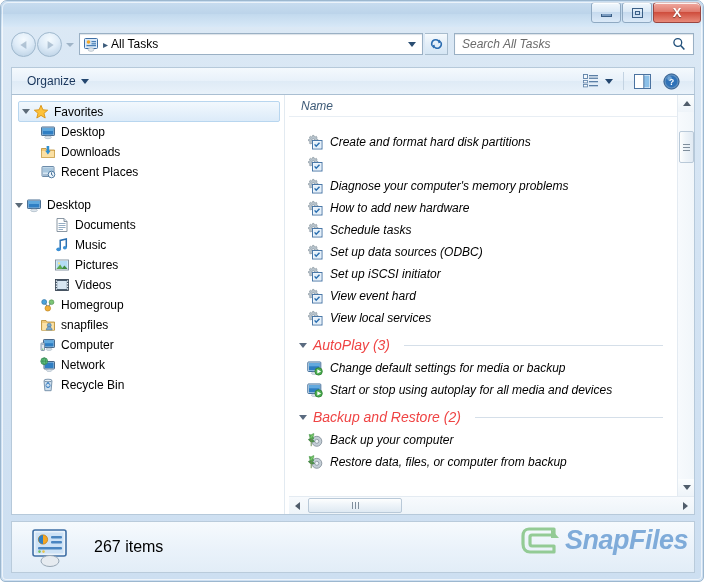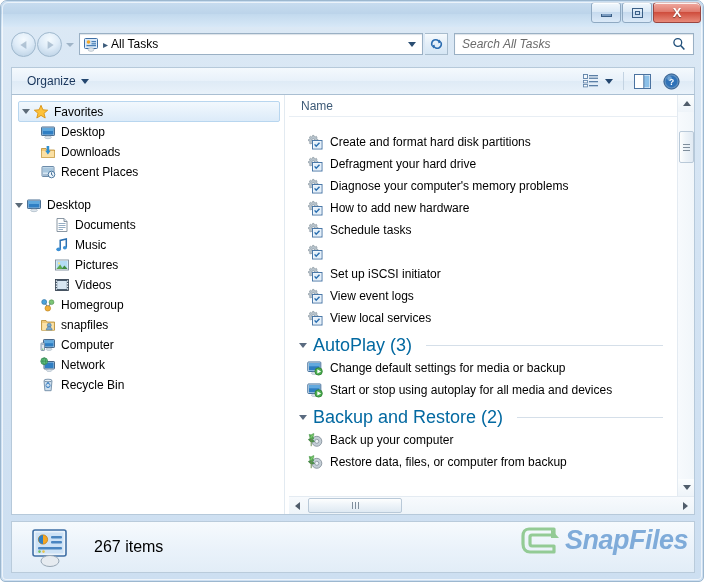--- a/index.html
+++ b/index.html
@@ -350,20 +350,21 @@
     background: #ffffff;
     border-left: 1px solid #e2eaf1;
   }
 
   
   .listpane {
     flex: 1;
     position: relative;
     background: #ffffff;
     overflow: hidden;
+    font-style: italic;
   }
   .col-header {
     height: 22px;
     display: flex;
     align-items: center;
     padding-left: 12px;
     font-size: 12px;
     color: #3d5a77;
     border-bottom: 1px solid #e8eef4;
     box-sizing: border-box;
@@ -392,22 +393,22 @@
   }
   .group-header {
     height: 24px;
     display: flex;
     align-items: center;
     padding-left: 6px;
     gap: 6px;
     margin-top: 4px;
   }
   .group-title {
-    font-size: 18px;
-    color: #0369a1;
+    font-size: 14px;
+    color: #ef4444;
   }
   .group-rule {
     flex: 1;
     height: 1px;
     background: #d5dfe9;
     margin-left: 8px;
     margin-right: 14px;
   }
   .gh-twisty {
     width: 0; height: 0;
@@ -880,21 +881,20 @@
         </div>
 
         <div class="list-item">
           <svg class="item-icon" viewBox="0 0 16 16">
             <path d="M5.6 1.4 l1.3 0 l0.3 1.1 a3.6 3.6 0 0 1 1 0.4 l1-0.6 l0.9 0.9 l-0.6 1 a3.6 3.6 0 0 1 0.4 1 l1.1 0.3 l0 1.3 l-1.1 0.3 a3.6 3.6 0 0 1-0.4 1 l0.6 1 l-0.9 0.9 l-1-0.6 a3.6 3.6 0 0 1-1 0.4 l-0.3 1.1 l-1.3 0 l-0.3-1.1 a3.6 3.6 0 0 1-1-0.4 l-1 0.6 l-0.9-0.9 l0.6-1 a3.6 3.6 0 0 1-0.4-1 l-1.1-0.3 l0-1.3 l1.1-0.3 a3.6 3.6 0 0 1 0.4-1 l-0.6-1 l0.9-0.9 l1 0.6 a3.6 3.6 0 0 1 1-0.4 z" fill="#b9c5ce" stroke="#7a8993" stroke-width="0.6"></path>
             <circle cx="6.25" cy="6.1" r="1.5" fill="#eef3f7" stroke="#7a8993" stroke-width="0.6"></circle>
             <rect x="5.5" y="6.5" width="9.5" height="8.5" fill="#ffffff" stroke="#4a78a8" stroke-width="1"></rect>
             <rect x="6.4" y="7.4" width="7.7" height="6.7" fill="#e4f0fa"></rect>
             <path d="M7.6 10.4 l1.6 1.9 l3.3-3.6" fill="none" stroke="#2b6fb0" stroke-width="1.4"></path>
           </svg>
-          <span>Defragment your hard drive</span>
         </div>
 
         <div class="list-item">
           <svg class="item-icon" viewBox="0 0 16 16">
             <path d="M5.6 1.4 l1.3 0 l0.3 1.1 a3.6 3.6 0 0 1 1 0.4 l1-0.6 l0.9 0.9 l-0.6 1 a3.6 3.6 0 0 1 0.4 1 l1.1 0.3 l0 1.3 l-1.1 0.3 a3.6 3.6 0 0 1-0.4 1 l0.6 1 l-0.9 0.9 l-1-0.6 a3.6 3.6 0 0 1-1 0.4 l-0.3 1.1 l-1.3 0 l-0.3-1.1 a3.6 3.6 0 0 1-1-0.4 l-1 0.6 l-0.9-0.9 l0.6-1 a3.6 3.6 0 0 1-0.4-1 l-1.1-0.3 l0-1.3 l1.1-0.3 a3.6 3.6 0 0 1 0.4-1 l-0.6-1 l0.9-0.9 l1 0.6 a3.6 3.6 0 0 1 1-0.4 z" fill="#b9c5ce" stroke="#7a8993" stroke-width="0.6"></path>
             <circle cx="6.25" cy="6.1" r="1.5" fill="#eef3f7" stroke="#7a8993" stroke-width="0.6"></circle>
             <rect x="5.5" y="6.5" width="9.5" height="8.5" fill="#ffffff" stroke="#4a78a8" stroke-width="1"></rect>
             <rect x="6.4" y="7.4" width="7.7" height="6.7" fill="#e4f0fa"></rect>
             <path d="M7.6 10.4 l1.6 1.9 l3.3-3.6" fill="none" stroke="#2b6fb0" stroke-width="1.4"></path>
           </svg>
@@ -924,20 +924,21 @@
         </div>
 
         <div class="list-item">
           <svg class="item-icon" viewBox="0 0 16 16">
             <path d="M5.6 1.4 l1.3 0 l0.3 1.1 a3.6 3.6 0 0 1 1 0.4 l1-0.6 l0.9 0.9 l-0.6 1 a3.6 3.6 0 0 1 0.4 1 l1.1 0.3 l0 1.3 l-1.1 0.3 a3.6 3.6 0 0 1-0.4 1 l0.6 1 l-0.9 0.9 l-1-0.6 a3.6 3.6 0 0 1-1 0.4 l-0.3 1.1 l-1.3 0 l-0.3-1.1 a3.6 3.6 0 0 1-1-0.4 l-1 0.6 l-0.9-0.9 l0.6-1 a3.6 3.6 0 0 1-0.4-1 l-1.1-0.3 l0-1.3 l1.1-0.3 a3.6 3.6 0 0 1 0.4-1 l-0.6-1 l0.9-0.9 l1 0.6 a3.6 3.6 0 0 1 1-0.4 z" fill="#b9c5ce" stroke="#7a8993" stroke-width="0.6"></path>
             <circle cx="6.25" cy="6.1" r="1.5" fill="#eef3f7" stroke="#7a8993" stroke-width="0.6"></circle>
             <rect x="5.5" y="6.5" width="9.5" height="8.5" fill="#ffffff" stroke="#4a78a8" stroke-width="1"></rect>
             <rect x="6.4" y="7.4" width="7.7" height="6.7" fill="#e4f0fa"></rect>
             <path d="M7.6 10.4 l1.6 1.9 l3.3-3.6" fill="none" stroke="#2b6fb0" stroke-width="1.4"></path>
           </svg>
+          <span>Set up data sources (ODBC)</span>
         </div>
 
         <div class="list-item">
           <svg class="item-icon" viewBox="0 0 16 16">
             <path d="M5.6 1.4 l1.3 0 l0.3 1.1 a3.6 3.6 0 0 1 1 0.4 l1-0.6 l0.9 0.9 l-0.6 1 a3.6 3.6 0 0 1 0.4 1 l1.1 0.3 l0 1.3 l-1.1 0.3 a3.6 3.6 0 0 1-0.4 1 l0.6 1 l-0.9 0.9 l-1-0.6 a3.6 3.6 0 0 1-1 0.4 l-0.3 1.1 l-1.3 0 l-0.3-1.1 a3.6 3.6 0 0 1-1-0.4 l-1 0.6 l-0.9-0.9 l0.6-1 a3.6 3.6 0 0 1-0.4-1 l-1.1-0.3 l0-1.3 l1.1-0.3 a3.6 3.6 0 0 1 0.4-1 l-0.6-1 l0.9-0.9 l1 0.6 a3.6 3.6 0 0 1 1-0.4 z" fill="#b9c5ce" stroke="#7a8993" stroke-width="0.6"></path>
             <circle cx="6.25" cy="6.1" r="1.5" fill="#eef3f7" stroke="#7a8993" stroke-width="0.6"></circle>
             <rect x="5.5" y="6.5" width="9.5" height="8.5" fill="#ffffff" stroke="#4a78a8" stroke-width="1"></rect>
             <rect x="6.4" y="7.4" width="7.7" height="6.7" fill="#e4f0fa"></rect>
             <path d="M7.6 10.4 l1.6 1.9 l3.3-3.6" fill="none" stroke="#2b6fb0" stroke-width="1.4"></path>
           </svg>
@@ -945,21 +946,21 @@
         </div>
 
         <div class="list-item">
           <svg class="item-icon" viewBox="0 0 16 16">
             <path d="M5.6 1.4 l1.3 0 l0.3 1.1 a3.6 3.6 0 0 1 1 0.4 l1-0.6 l0.9 0.9 l-0.6 1 a3.6 3.6 0 0 1 0.4 1 l1.1 0.3 l0 1.3 l-1.1 0.3 a3.6 3.6 0 0 1-0.4 1 l0.6 1 l-0.9 0.9 l-1-0.6 a3.6 3.6 0 0 1-1 0.4 l-0.3 1.1 l-1.3 0 l-0.3-1.1 a3.6 3.6 0 0 1-1-0.4 l-1 0.6 l-0.9-0.9 l0.6-1 a3.6 3.6 0 0 1-0.4-1 l-1.1-0.3 l0-1.3 l1.1-0.3 a3.6 3.6 0 0 1 0.4-1 l-0.6-1 l0.9-0.9 l1 0.6 a3.6 3.6 0 0 1 1-0.4 z" fill="#b9c5ce" stroke="#7a8993" stroke-width="0.6"></path>
             <circle cx="6.25" cy="6.1" r="1.5" fill="#eef3f7" stroke="#7a8993" stroke-width="0.6"></circle>
             <rect x="5.5" y="6.5" width="9.5" height="8.5" fill="#ffffff" stroke="#4a78a8" stroke-width="1"></rect>
             <rect x="6.4" y="7.4" width="7.7" height="6.7" fill="#e4f0fa"></rect>
             <path d="M7.6 10.4 l1.6 1.9 l3.3-3.6" fill="none" stroke="#2b6fb0" stroke-width="1.4"></path>
           </svg>
-          <span>View event logs</span>
+          <span>View event hard</span>
         </div>
 
         <div class="list-item">
           <svg class="item-icon" viewBox="0 0 16 16">
             <path d="M5.6 1.4 l1.3 0 l0.3 1.1 a3.6 3.6 0 0 1 1 0.4 l1-0.6 l0.9 0.9 l-0.6 1 a3.6 3.6 0 0 1 0.4 1 l1.1 0.3 l0 1.3 l-1.1 0.3 a3.6 3.6 0 0 1-0.4 1 l0.6 1 l-0.9 0.9 l-1-0.6 a3.6 3.6 0 0 1-1 0.4 l-0.3 1.1 l-1.3 0 l-0.3-1.1 a3.6 3.6 0 0 1-1-0.4 l-1 0.6 l-0.9-0.9 l0.6-1 a3.6 3.6 0 0 1-0.4-1 l-1.1-0.3 l0-1.3 l1.1-0.3 a3.6 3.6 0 0 1 0.4-1 l-0.6-1 l0.9-0.9 l1 0.6 a3.6 3.6 0 0 1 1-0.4 z" fill="#b9c5ce" stroke="#7a8993" stroke-width="0.6"></path>
             <circle cx="6.25" cy="6.1" r="1.5" fill="#eef3f7" stroke="#7a8993" stroke-width="0.6"></circle>
             <rect x="5.5" y="6.5" width="9.5" height="8.5" fill="#ffffff" stroke="#4a78a8" stroke-width="1"></rect>
             <rect x="6.4" y="7.4" width="7.7" height="6.7" fill="#e4f0fa"></rect>
             <path d="M7.6 10.4 l1.6 1.9 l3.3-3.6" fill="none" stroke="#2b6fb0" stroke-width="1.4"></path>
           </svg>

